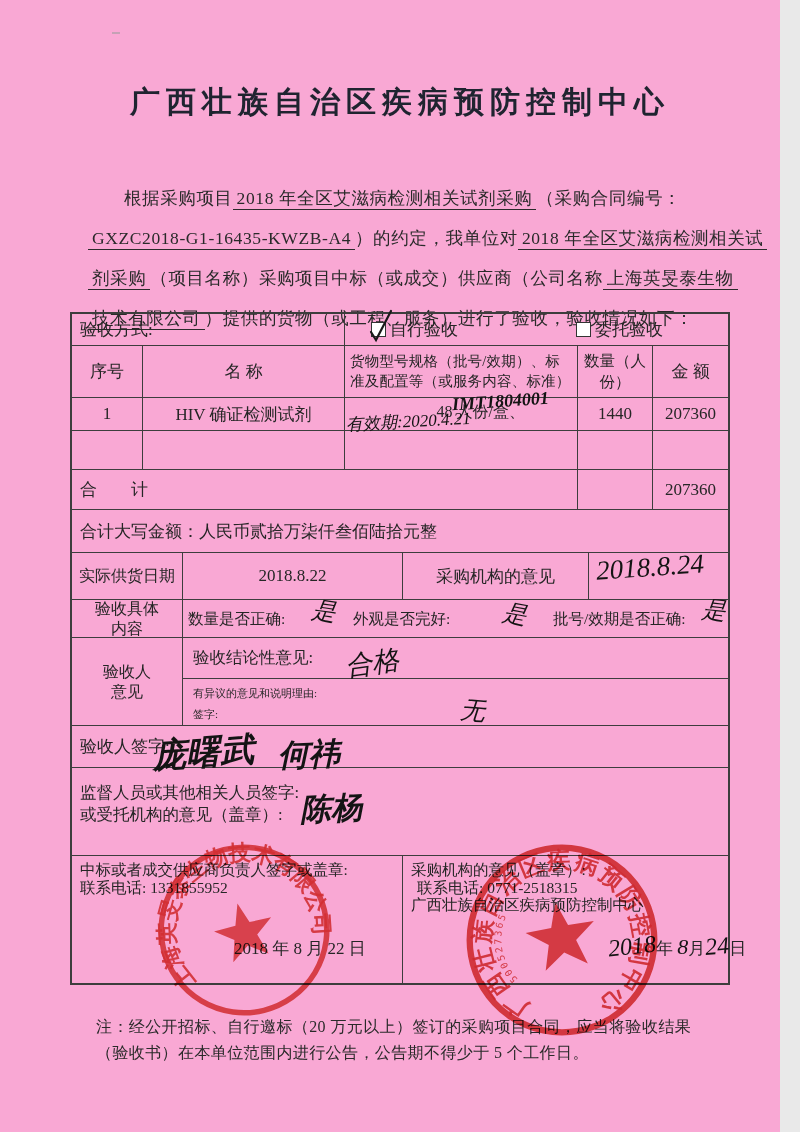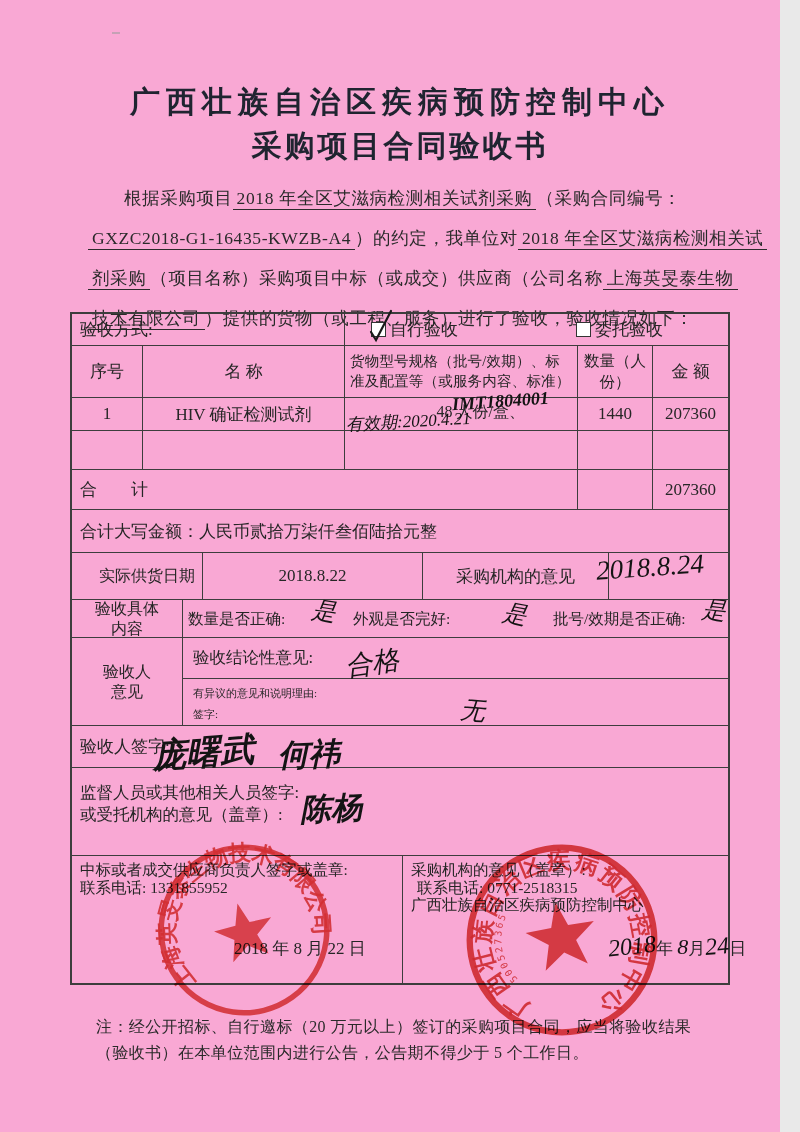--- a/index.html
+++ b/index.html
@@ -45,21 +45,20 @@
   .footnote{position:absolute;left:96px;top:1014px;width:624px;font-size:16px;line-height:26px;color:#2a2a2a;letter-spacing:0.4px;}
 </style>
 </head>
 <body>
 
 <div class="page">
 
   <span class="artifact" style="left:112px;top:32px;width:8px;height:2px;"></span>
 
   <div class="title title1">广西壮族自治区疾病预防控制中心</div>
-  <div class="title title2">采购项目合同验收书</div>
 
   <div class="intro">
     <div class="iline" style="top:0;left:36px;">
       <span>根据采购项目</span><span class="u">2018 年全区艾滋病检测相关试剂采购</span><span>（采购合同编号：</span>
     </div>
     <div class="iline" style="top:40px;">
       <span class="u">GXZC2018-G1-16435-KWZB-A4</span><span>）的约定，我单位对</span><span class="u">2018 年全区艾滋病检测相关试</span>
     </div>
     <div class="iline" style="top:80px;">
       <span class="u">剂采购</span><span>（项目名称）采购项目中标（或成交）供应商（公司名称</span><span class="u">上海英旻泰生物</span>
@@ -113,21 +112,21 @@
       <div class="td nb w505 pl">合　　计</div>
       <div class="td w75"></div>
       <div class="td fx c">207360</div>
     </div>
 
     <div class="tr hF">
       <div class="td nb fx pl">合计大写金额：人民币贰拾万柒仟叁佰陆拾元整</div>
     </div>
 
     <div class="tr hG">
-      <div class="td nb w110 c" style="font-size:16px;margin-left:20px;">实际供货日期</div>
+      <div class="td nb w110 c" style="font-size:16px;">实际供货日期</div>
       <div class="td w220 c">2018.8.22</div>
       <div class="td w186 c">采购机构的意见</div>
       <div class="td fx"></div>
     </div>
 
     <div class="tr hH">
       <div class="td nb w110 c">
           <span class="narrow">验收具体内容</span>
         </div>
       <div class="td fx qrow">

